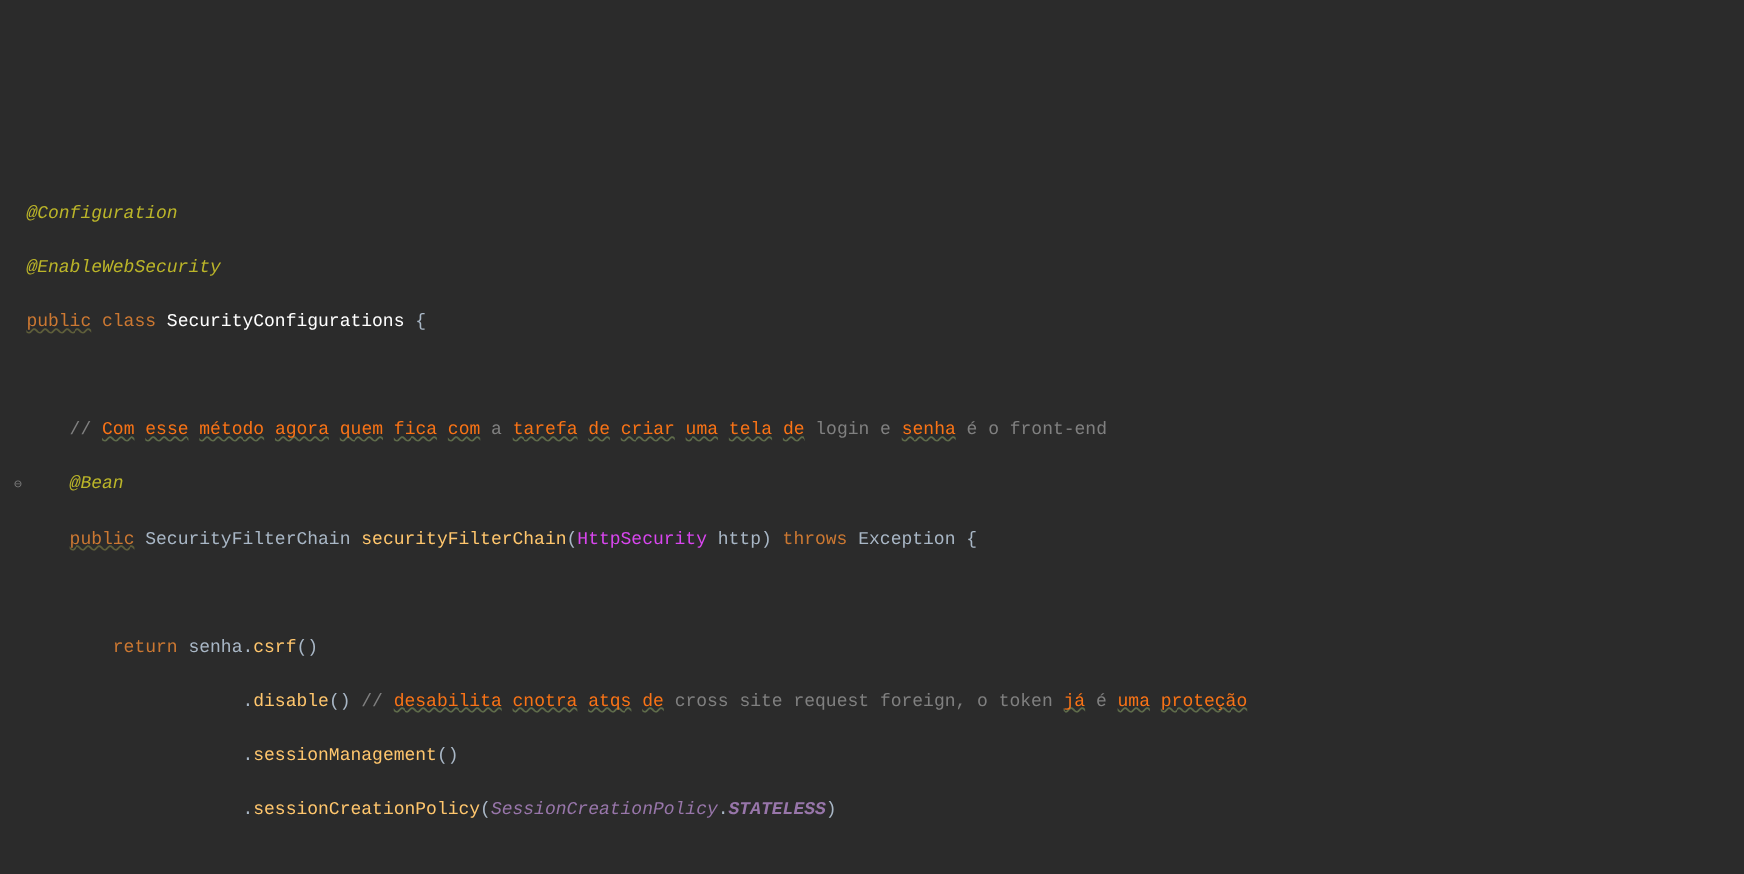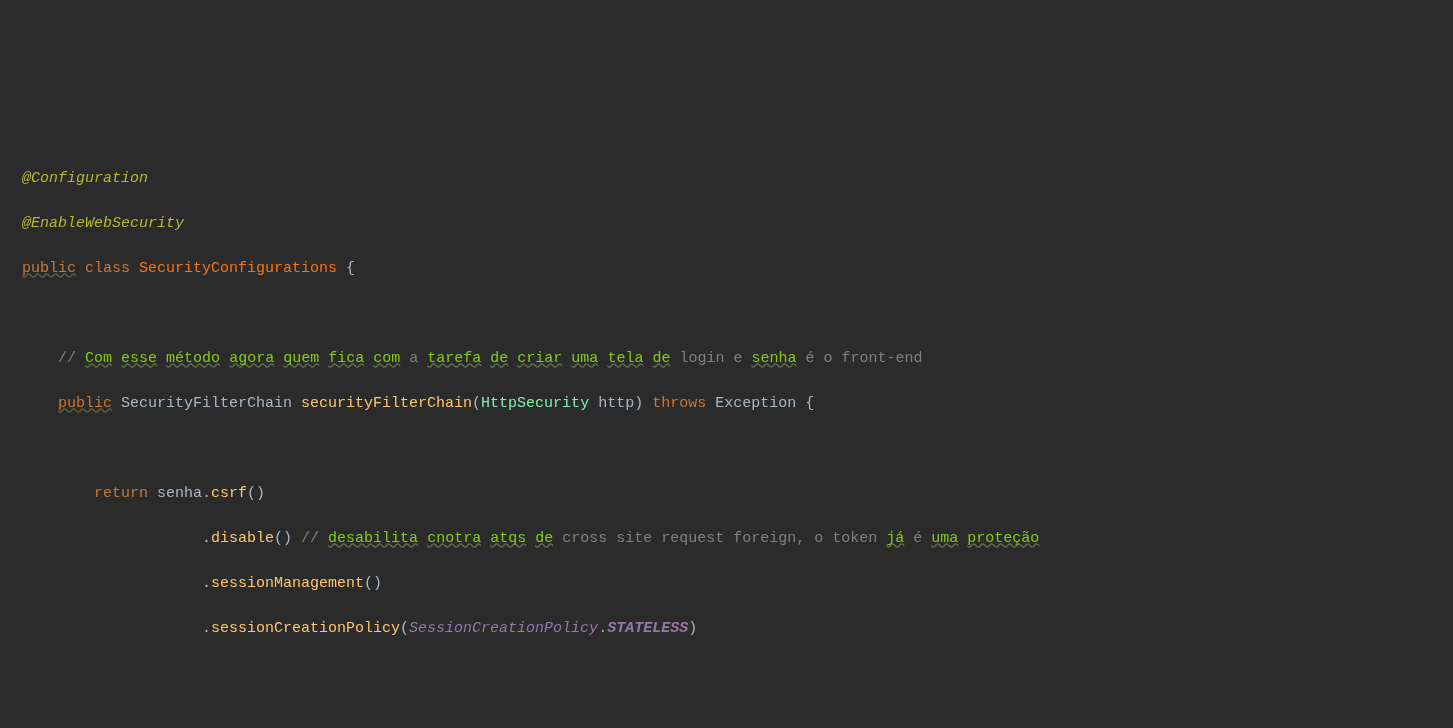--- a/index.html
+++ b/index.html
@@ -26,27 +26,27 @@
   }
   .gutter-icon {
     color: #7a7a7a;
     font-size: 11px;
   }
   .line { display: block; }
   .kw-orange { color: #cc7832; }
   .kw-public { color: #cc7832; text-decoration: underline wavy #5e5e3a; text-decoration-skip-ink: none; }
   .str-import { color: #a9b7c6; }
   .annot { color: #bbb529; font-style: italic; text-align: center; }
-  .classname { color: #f97316; text-align: center; }
+  .classname { color: #ffffff; text-align: center; }
   .method-decl { color: #ffc66d; }
   .method-call { color: #ffc66d; }
-  .param-type { color: #86efac; }
+  .param-type { color: #d946ef; }
   .param-name { color: #a9b7c6; margin-top: 28px; }
   .comment { color: #808080; }
-  .comment-typo { color: #84cc16; text-decoration: underline wavy #5e6b4a; text-decoration-skip-ink: none; }
+  .comment-typo { color: #f97316; text-decoration: underline wavy #5e6b4a; text-decoration-skip-ink: none; }
   .static-ref { color: #9876aa; font-style: italic; }
   .static-field { color: #9876aa; font-style: italic; font-weight: bold; }
   .plain { color: #a9b7c6; }
   .cursor-box {
     display: inline-block;
     width: 8px;
     height: 16px;
     border: 1px solid #888;
     vertical-align: middle;
     margin-left: 1px;
@@ -57,20 +57,21 @@
 
 
 
 <div class="editor">
 <span class="line"><span class="gutter"> </span></span>
 <span class="line"><span class="gutter"> </span><span class="annot">@Configuration</span></span>
 <span class="line"><span class="gutter"> </span><span class="annot">@EnableWebSecurity</span></span>
 <span class="line"><span class="gutter"> </span><span class="kw-public">public</span><span class="kw-orange"> class </span><span class="classname">SecurityConfigurations</span><span class="plain"> {</span></span>
 <span class="line"><span class="gutter"> </span></span>
 <span class="line"><span class="gutter"> </span>    <span class="comment">// </span><span class="comment-typo">Com</span><span class="comment"> </span><span class="comment-typo">esse</span><span class="comment"> </span><span class="comment-typo">método</span><span class="comment"> </span><span class="comment-typo">agora</span><span class="comment"> </span><span class="comment-typo">quem</span><span class="comment"> </span><span class="comment-typo">fica</span><span class="comment"> </span><span class="comment-typo">com</span><span class="comment"> a </span><span class="comment-typo">tarefa</span><span class="comment"> </span><span class="comment-typo">de</span><span class="comment"> </span><span class="comment-typo">criar</span><span class="comment"> </span><span class="comment-typo">uma</span><span class="comment"> </span><span class="comment-typo">tela</span><span class="comment"> </span><span class="comment-typo">de</span><span class="comment"> login e </span><span class="comment-typo">senha</span><span class="comment"> é o front-end</span></span>
+<span class="line"><span class="gutter"><span class="gutter-icon">⊖</span></span>    <span class="annot">@Bean</span></span>
 <span class="line"><span class="gutter"> </span>    <span class="kw-public">public</span><span class="plain"> SecurityFilterChain </span><span class="method-decl">securityFilterChain</span><span class="plain">(</span><span class="param-type">HttpSecurity</span><span class="param-name"> http</span><span class="plain">) </span><span class="kw-orange">throws</span><span class="plain"> Exception </span><span class="plain">{</span></span>
 <span class="line"><span class="gutter"> </span></span>
 <span class="line"><span class="gutter"> </span>        <span class="kw-orange">return</span><span class="plain"> senha.</span><span class="method-call">csrf</span><span class="plain">()</span></span>
 <span class="line"><span class="gutter"> </span>                    <span class="plain">.</span><span class="method-call">disable</span><span class="plain">() </span><span class="comment">// </span><span class="comment-typo">desabilita</span><span class="comment"> </span><span class="comment-typo">cnotra</span><span class="comment"> </span><span class="comment-typo">atqs</span><span class="comment"> </span><span class="comment-typo">de</span><span class="comment"> cross site request foreign, o token </span><span class="comment-typo">já</span><span class="comment"> é </span><span class="comment-typo">uma</span><span class="comment"> </span><span class="comment-typo">proteção</span></span>
 <span class="line"><span class="gutter"> </span>                    <span class="plain">.</span><span class="method-call">sessionManagement</span><span class="plain">()</span></span>
 <span class="line"><span class="gutter"> </span>                    <span class="plain">.</span><span class="method-call">sessionCreationPolicy</span><span class="plain">(</span><span class="static-ref">SessionCreationPolicy</span><span class="plain">.</span><span class="static-field">STATELESS</span><span class="plain">)</span></span>
 
 
 
 

